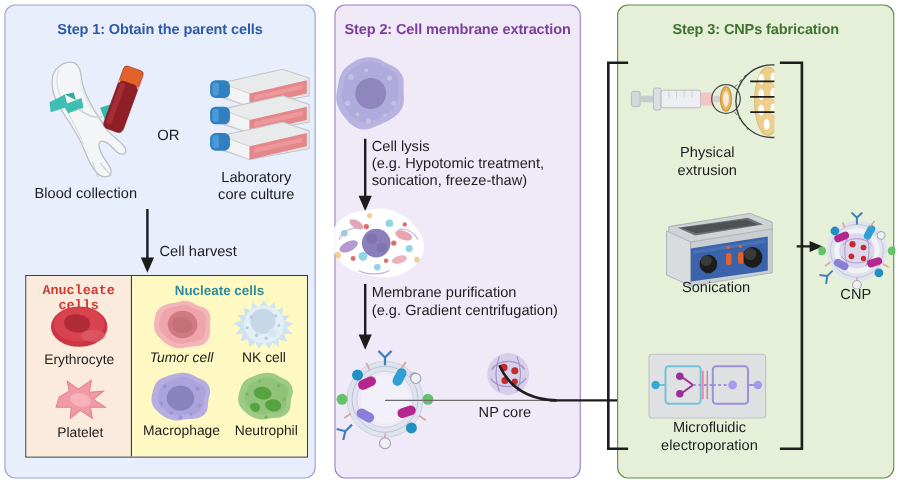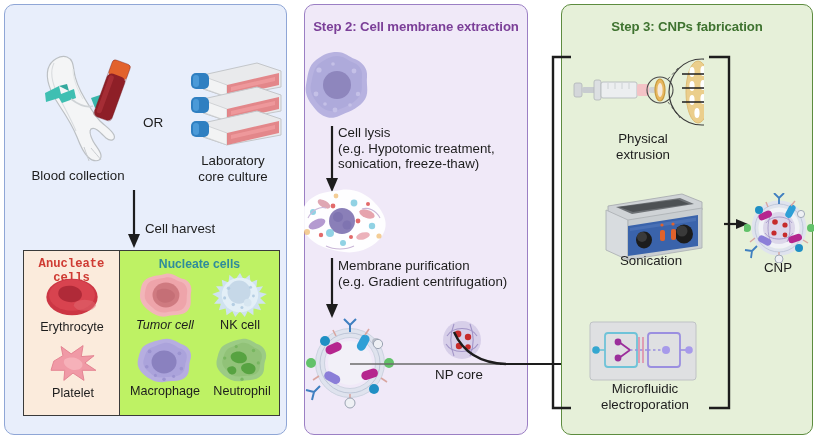--- a/index.html
+++ b/index.html
@@ -83,21 +83,21 @@
     background: #f4f6ec;
   }
   #anucleate-col {
     width: 96px; height: 100%;
     background: #fbebdc;
     border-right: 1.6px solid #3a3a3a;
     position: relative;
   }
   #nucleate-col {
     flex: 1; height: 100%;
-    background: #bef264;
+    background: #fef9c3;
     position: relative;
     padding-left: 12px;
   }
   .group-head {
     position: absolute; top: 6px; left: 0; right: 0;
     text-align: center;
     font-size: 12.2px; font-weight: bold;
   }
   #anucleate-head { color: #cf3b33; font-family: Liberation Mono, monospace; }
   #nucleate-head { color: #2f8c9b; }
@@ -132,20 +132,21 @@
   #cnp-art { position: absolute; left: 744px; top: 193px; width: 70px; height: 70px; }
   #cnp-label { left: 744px; top: 260px; width: 68px; }
   #cnp-arrow { position: absolute; left: 724px; top: 215px; width: 26px; height: 18px; }
 </style>
 </head>
 <body>
 
 <div id="figure">
 
   <div class="panel" id="panel-step1">
+    <div class="panel-title" id="title-step1">Step 1: Obtain the parent cells</div>
 
     <svg id="arm-art" viewBox="0 0 122 112">
       <g>
         <path d="M46 4 C40 2 30 6 27 16 C24 28 30 40 38 52 C46 64 52 74 56 84 C59 92 62 99 67 104 C72 109 79 109 80 104 C81 99 75 94 72 88 C69 82 68 78 70 76 C74 73 80 80 85 85 C90 89 95 87 93 82 C91 77 84 73 79 68 C74 63 70 56 64 46 C58 36 54 26 53 18 C52 10 51 6 46 4 Z" fill="#f4f5f6" stroke="#bcc0c4" stroke-width="1.2"></path>
         <path d="M33 10 C29 18 31 30 37 42 C43 54 50 66 55 78" fill="none" stroke="#d9dcdf" stroke-width="1.1"></path>
         <path d="M52 16 C52 26 56 36 62 46" fill="none" stroke="#e3e6e8" stroke-width="1"></path>
 
         <path d="M70 95 C74 100 78 104 80 107" fill="none" stroke="#c9ccd0" stroke-width="1"></path>
         <path d="M63 94 C65 100 67 105 68 108" fill="none" stroke="#c9ccd0" stroke-width="1"></path>
 

